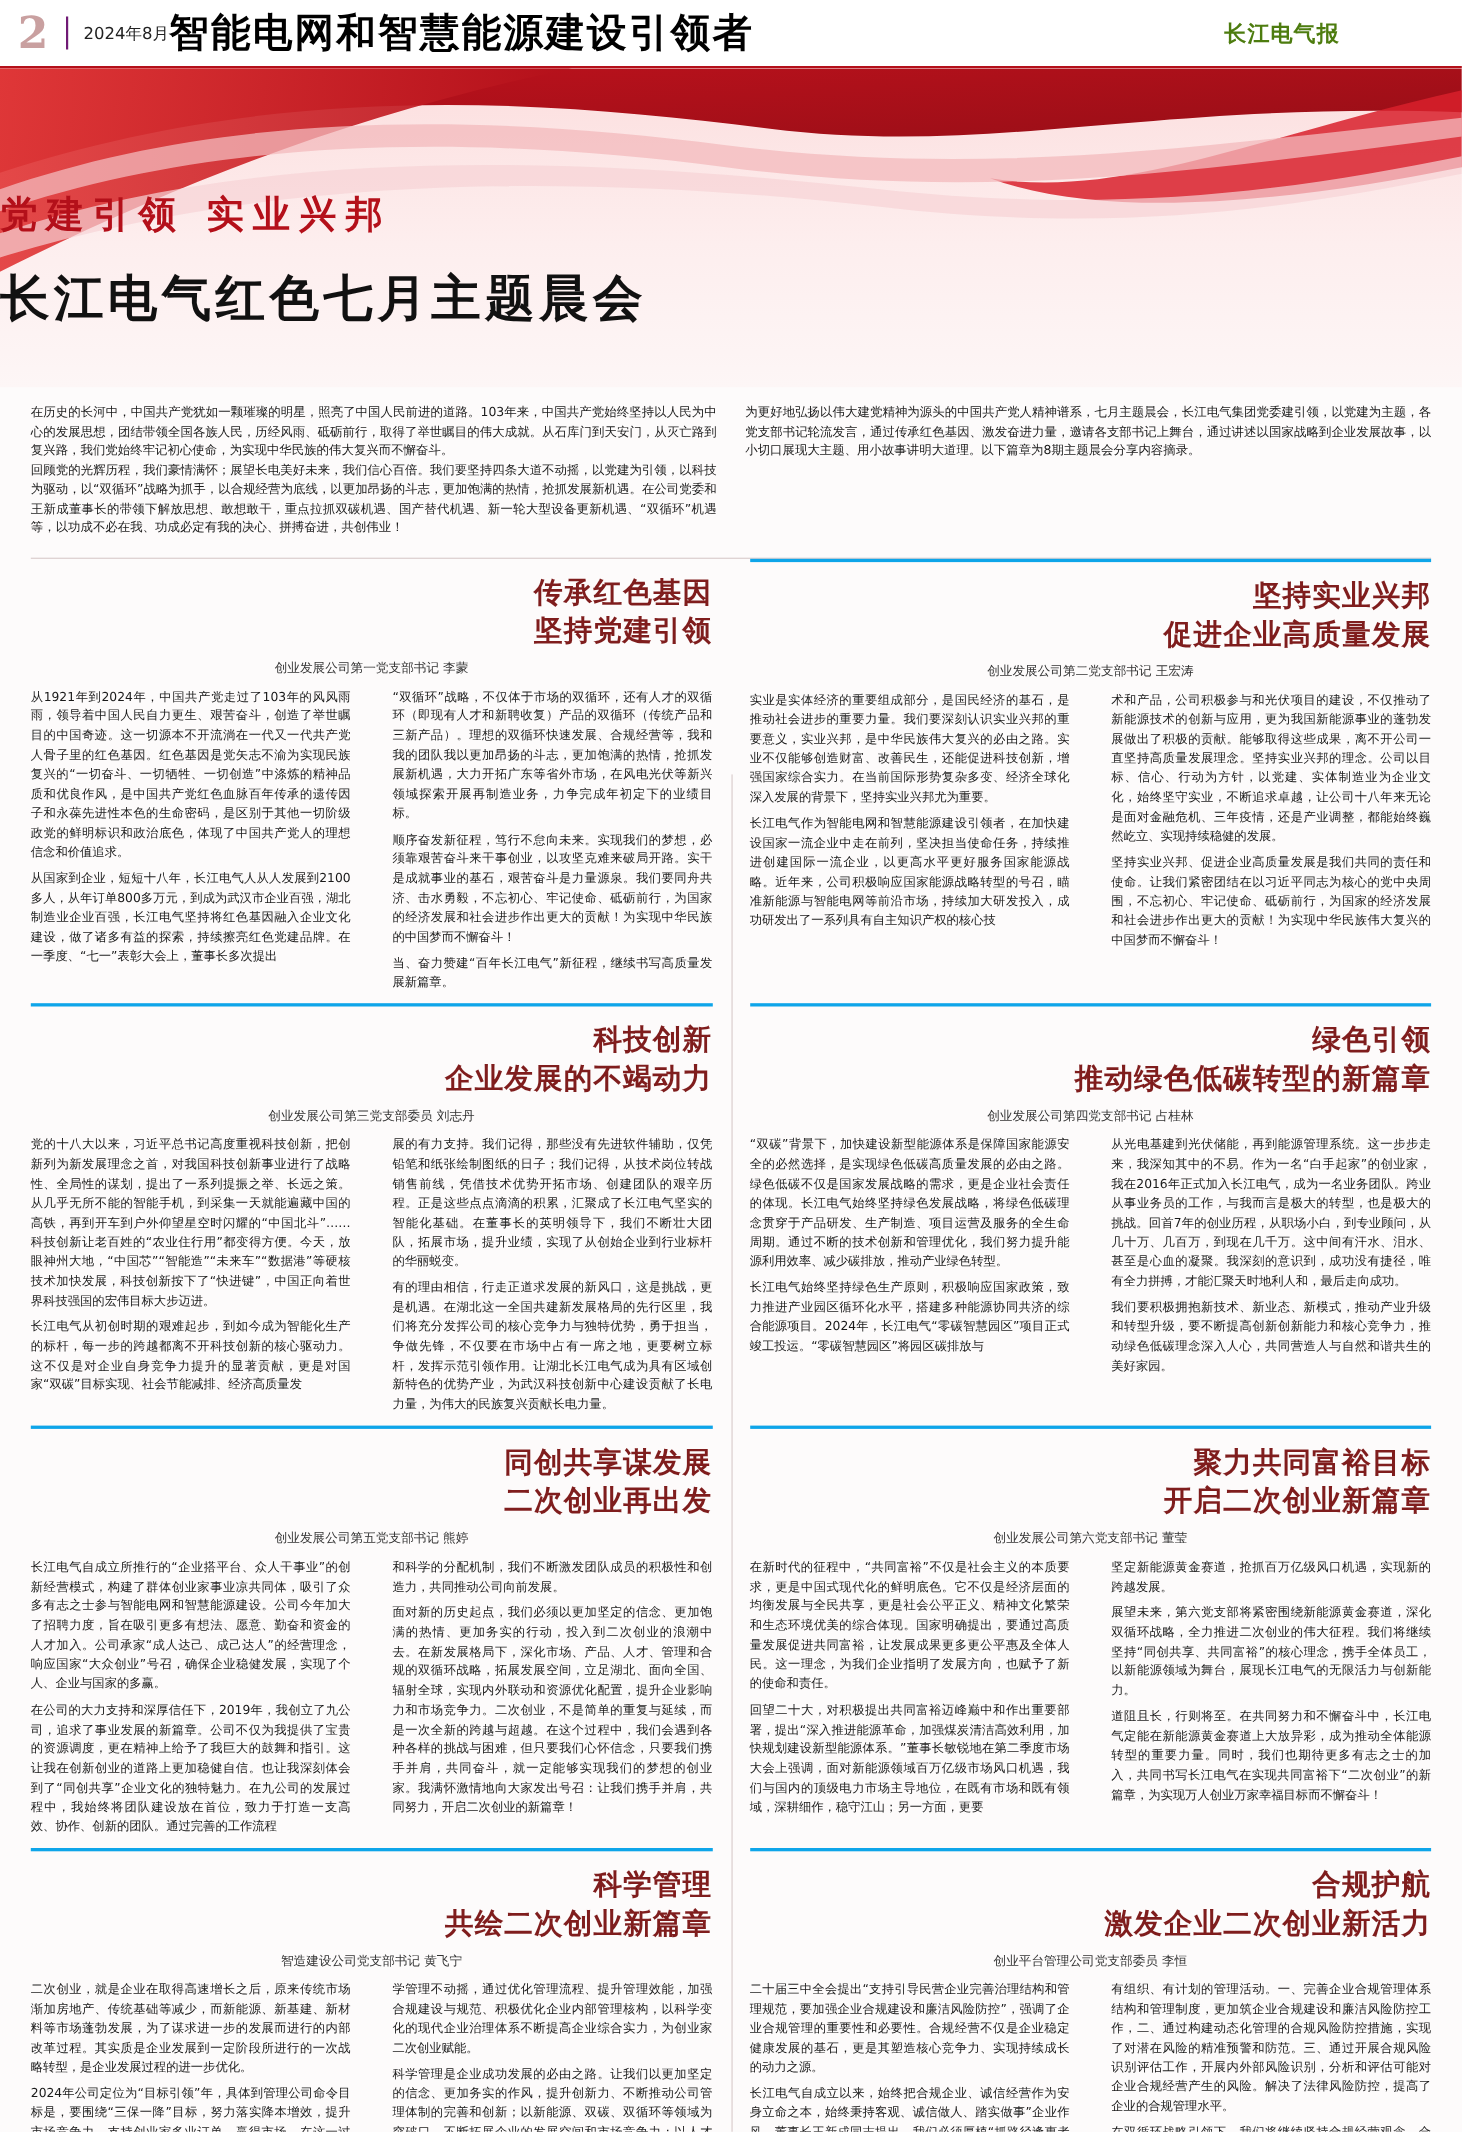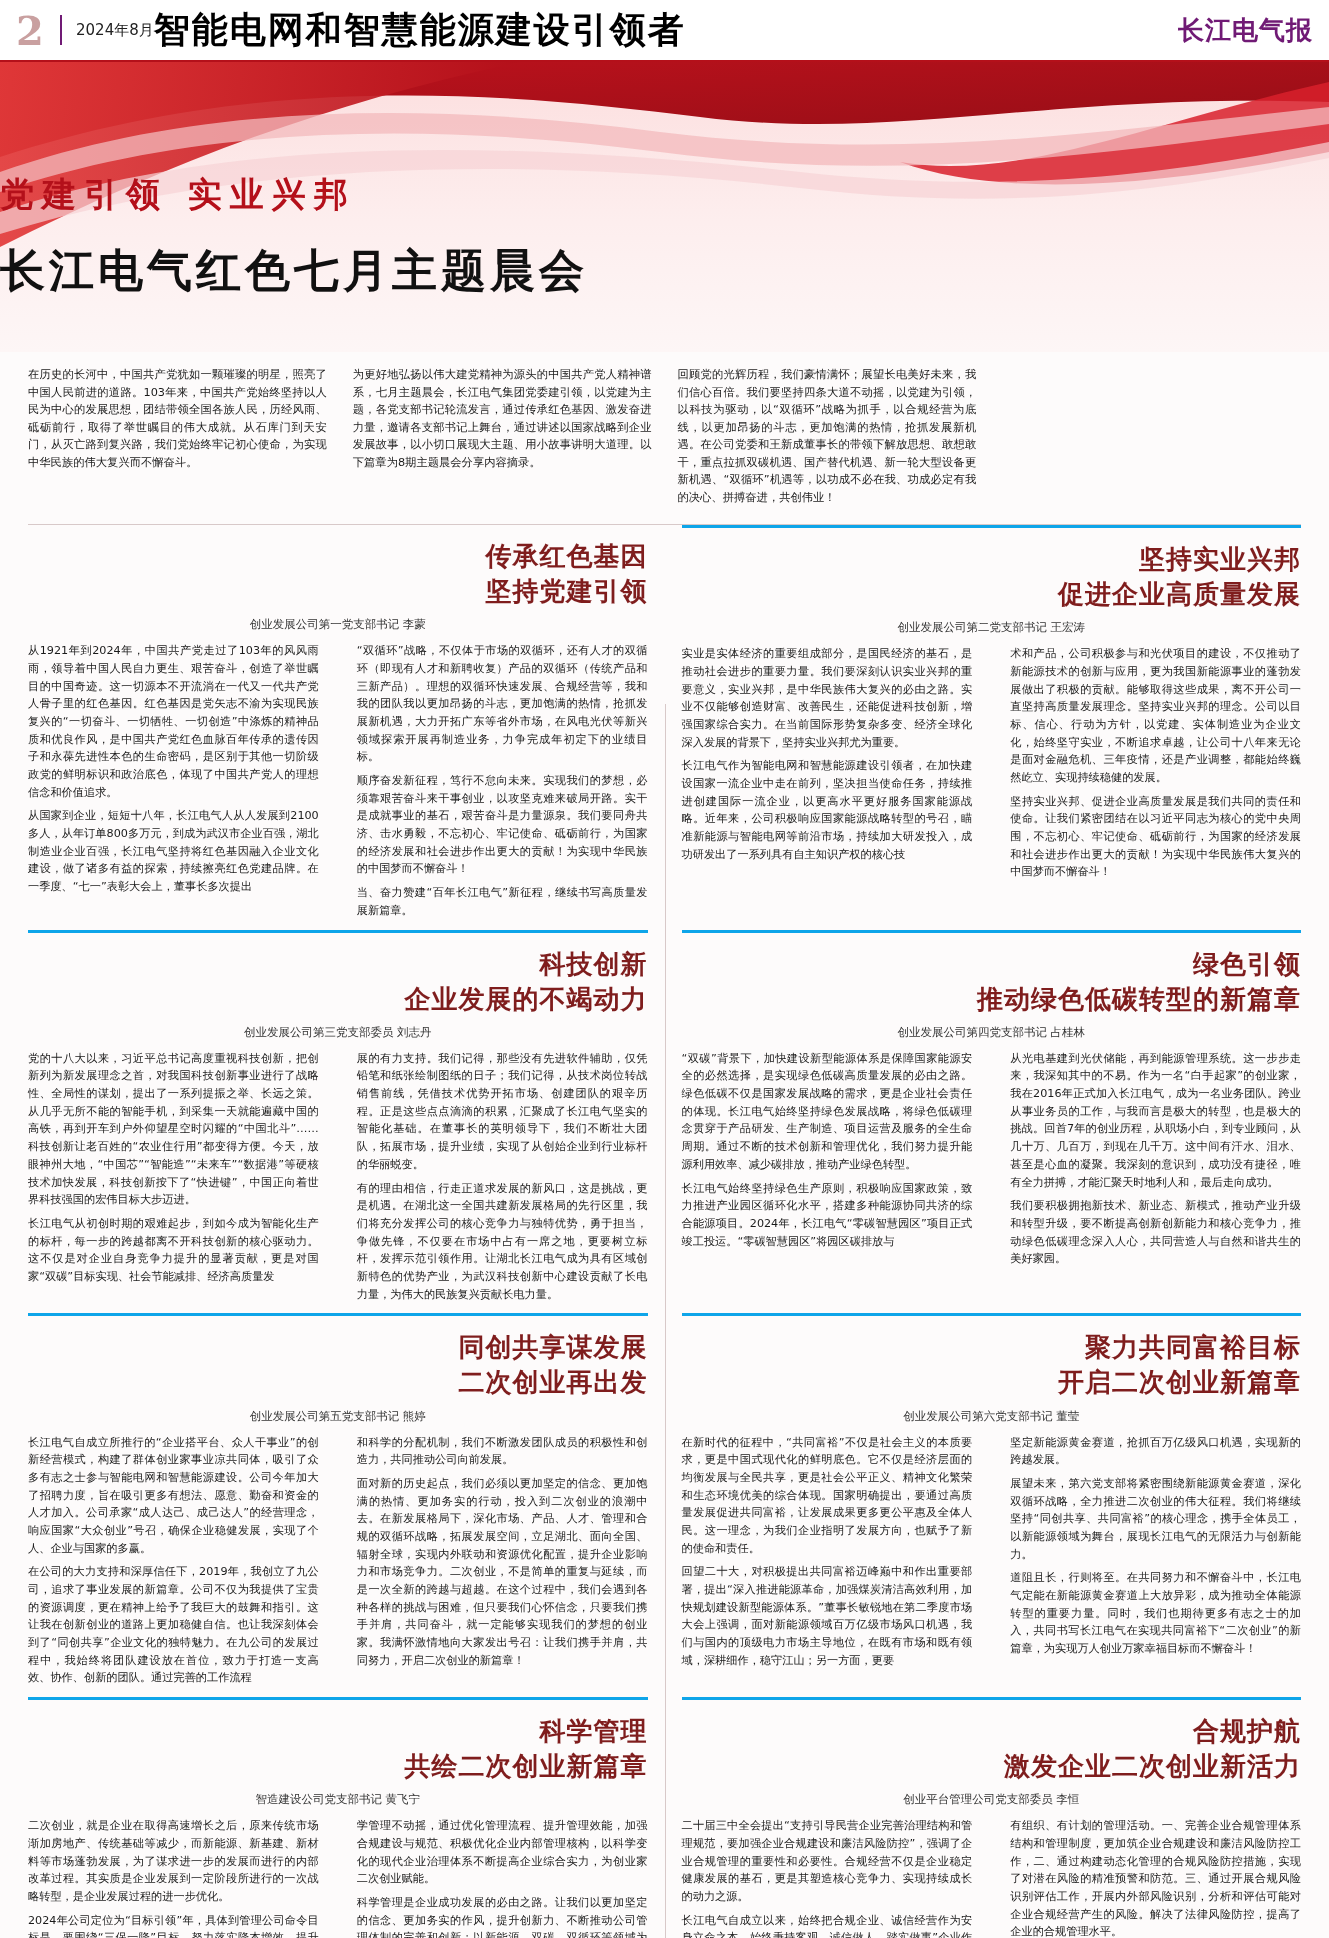--- a/index.html
+++ b/index.html
@@ -23,22 +23,22 @@
   }
   .masthead-date{
     font-size:15px;color:#222;padding-left:14px;border-left:2px solid #701a75;height:30px;
     display:flex;align-items:center;
   }
   .masthead-slogan{
     flex:1;font-size:36px;font-weight:bold;color:#000000;
     letter-spacing:2px;font-family:"DejaVu Serif","Liberation Serif",serif;
   }
   .masthead-logo{
-    width:200px;text-align:right;padding-right:16px;font-size:26px;font-weight:bold;
-    color:#701a75;font-family:"DejaVu Serif","Liberation Serif",serif;letter-spacing:1px;
+    width:200px;padding-right:16px;font-size:20px;font-weight:bold;
+    color:#4d7c0f;font-family:"DejaVu Serif","Liberation Serif",serif;letter-spacing:1px;
   }
   
   .banner{
     position:relative;height:290px;overflow:hidden;
     background:linear-gradient(180deg,#fcdede 0%,#fdeeee 55%,#fdf6f6 100%);
   }
   .banner .swoosh{position:absolute;left:0;top:0;width:100%;height:100%;}
   .banner-text{
     position:absolute;left:0;right:0;top:110px;
   }
@@ -46,21 +46,21 @@
     font-size:34px;font-weight:bold;color:#b4101a;letter-spacing:8px;
     font-family:"DejaVu Serif","Liberation Serif",serif;
   }
   .banner-title{
     margin-top:23px;font-size:45px;font-weight:bold;color:#111;letter-spacing:4px;
     font-family:"DejaVu Serif","Liberation Serif",serif;
   }
   
   .sheet{padding:0 28px;}
   .lead{
-    display:grid;grid-template-columns:1fr 1fr 1fr 1fr;
+    display:grid;grid-template-columns:1fr 1fr;
     column-gap:26px;padding:14px 0 10px 0;
   }
   .lead p{margin:0;font-size:11.3px;line-height:1.55;text-align:justify;color:#1a1a1a;}
   .hr{height:1px;background:#d8c9c9;margin:8px 0 0 0;}
   .grid2{
     display:grid;grid-template-columns:1fr 1fr;column-gap:34px;
   }
   .block{padding:14px 0 10px 0;border-top:3px solid #0ea5e9;}
   .block:first-child{border-top:none;}
   .art-title{

